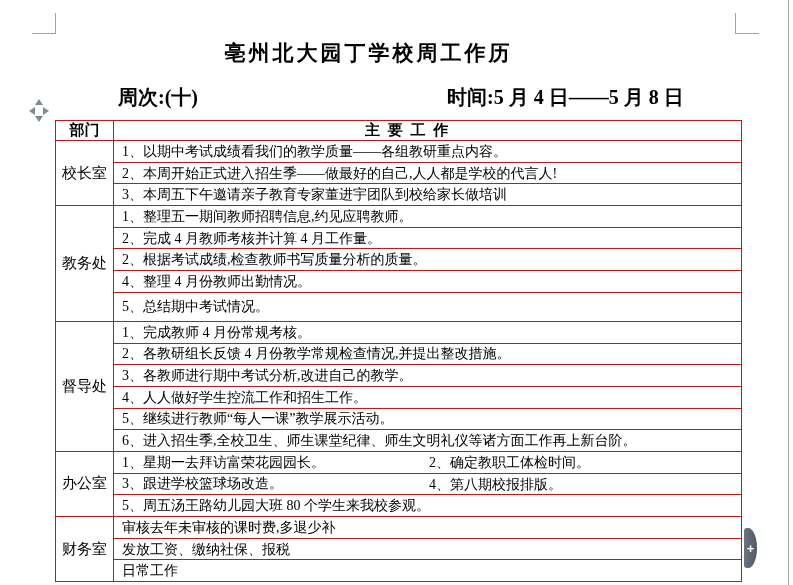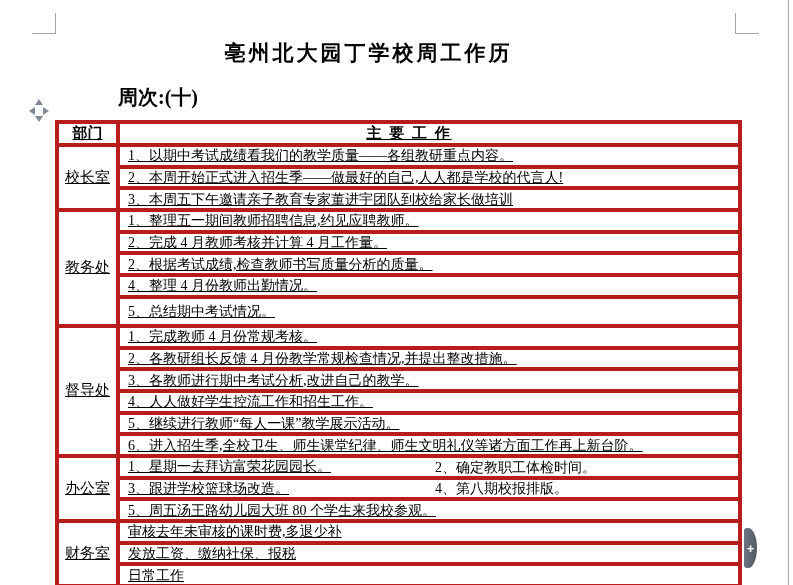--- a/index.html
+++ b/index.html
@@ -27,21 +27,21 @@
     border-left:4px solid transparent;border-right:4px solid transparent;border-bottom:6px solid #828a94;}
   .mh-down{left:50%;bottom:0;transform:translateX(-50%);
     border-left:4px solid transparent;border-right:4px solid transparent;border-top:6px solid #828a94;}
   .mh-left{left:0;top:50%;transform:translateY(-50%);
     border-top:4px solid transparent;border-bottom:4px solid transparent;border-right:6px solid #828a94;}
   .mh-right{right:0;top:50%;transform:translateY(-50%);
     border-top:4px solid transparent;border-bottom:4px solid transparent;border-left:6px solid #828a94;}
 
   table.work-table{position:absolute;left:55px;top:120px;width:687px;
     border-collapse:collapse;table-layout:fixed;border:1.5px solid #000;}
-  .work-table th,.work-table td{border:4px solid #b91c1c;padding:0;overflow:hidden;text-decoration:underline;}
+  .work-table th,.work-table td{border:1px solid #b91c1c;padding:0;overflow:hidden;}
   .work-table thead tr{height:20px;}
   th.dept-h{width:57px;font-size:15px;font-weight:bold;text-align:center;}
   th.work-h{font-size:15px;font-weight:bold;text-align:center;letter-spacing:2px;padding-right:40px;}
   .work-table tbody tr{height:21.7px;}
   .work-table tbody tr.tall-row{height:29px;}
   td.dept-cell{text-align:center;vertical-align:middle;font-size:15px;}
   td.item-cell{position:relative;vertical-align:middle;padding-left:8px;font-size:14px;line-height:15px;}
   .work-item{white-space:nowrap;}
   .item-col2{position:absolute;left:315px;top:50%;transform:translateY(-50%);}
 
@@ -57,20 +57,21 @@
 <body>
 
 <div class="crop-tl"></div>
 <div class="crop-tr"></div>
 <div class="right-edge"></div>
 
 <h1 class="doc-title">亳州北大园丁学校周工作历</h1>
 
 <div class="meta">
   <span class="week-label">周次:(十)</span>
+  <span class="time-label">时间:5 月 4 日——5 月 8 日</span>
 </div>
 
 <div class="move-handle">
   <span class="mh mh-up"></span>
   <span class="mh mh-down"></span>
   <span class="mh mh-left"></span>
   <span class="mh mh-right"></span>
 </div>
 
 <table class="work-table">

